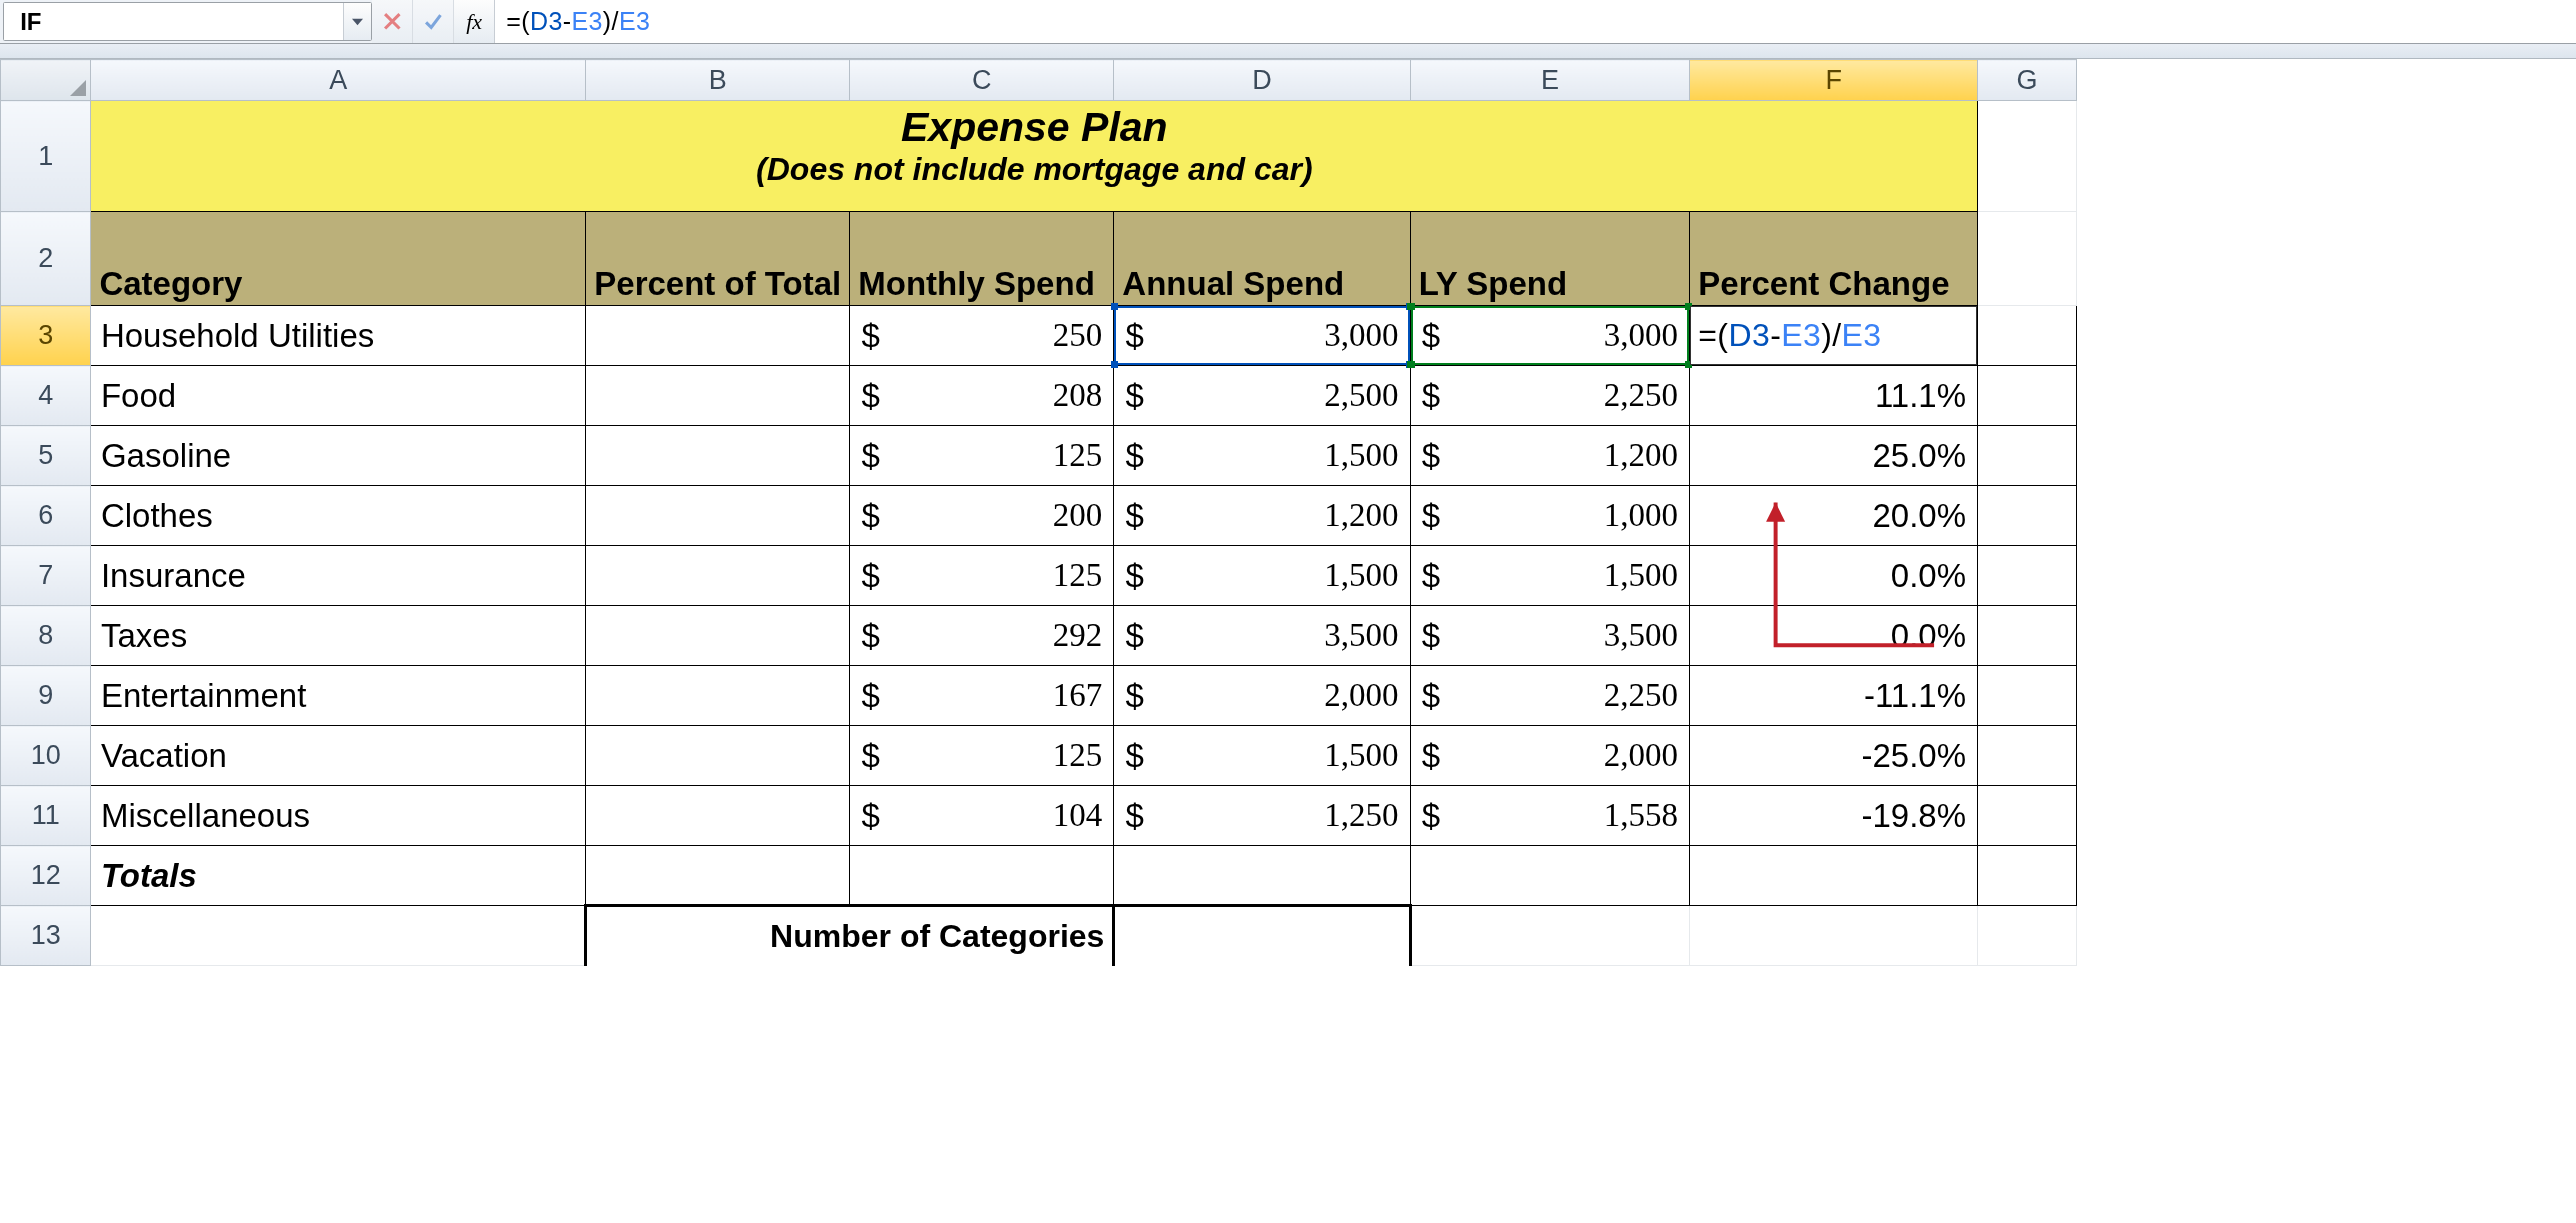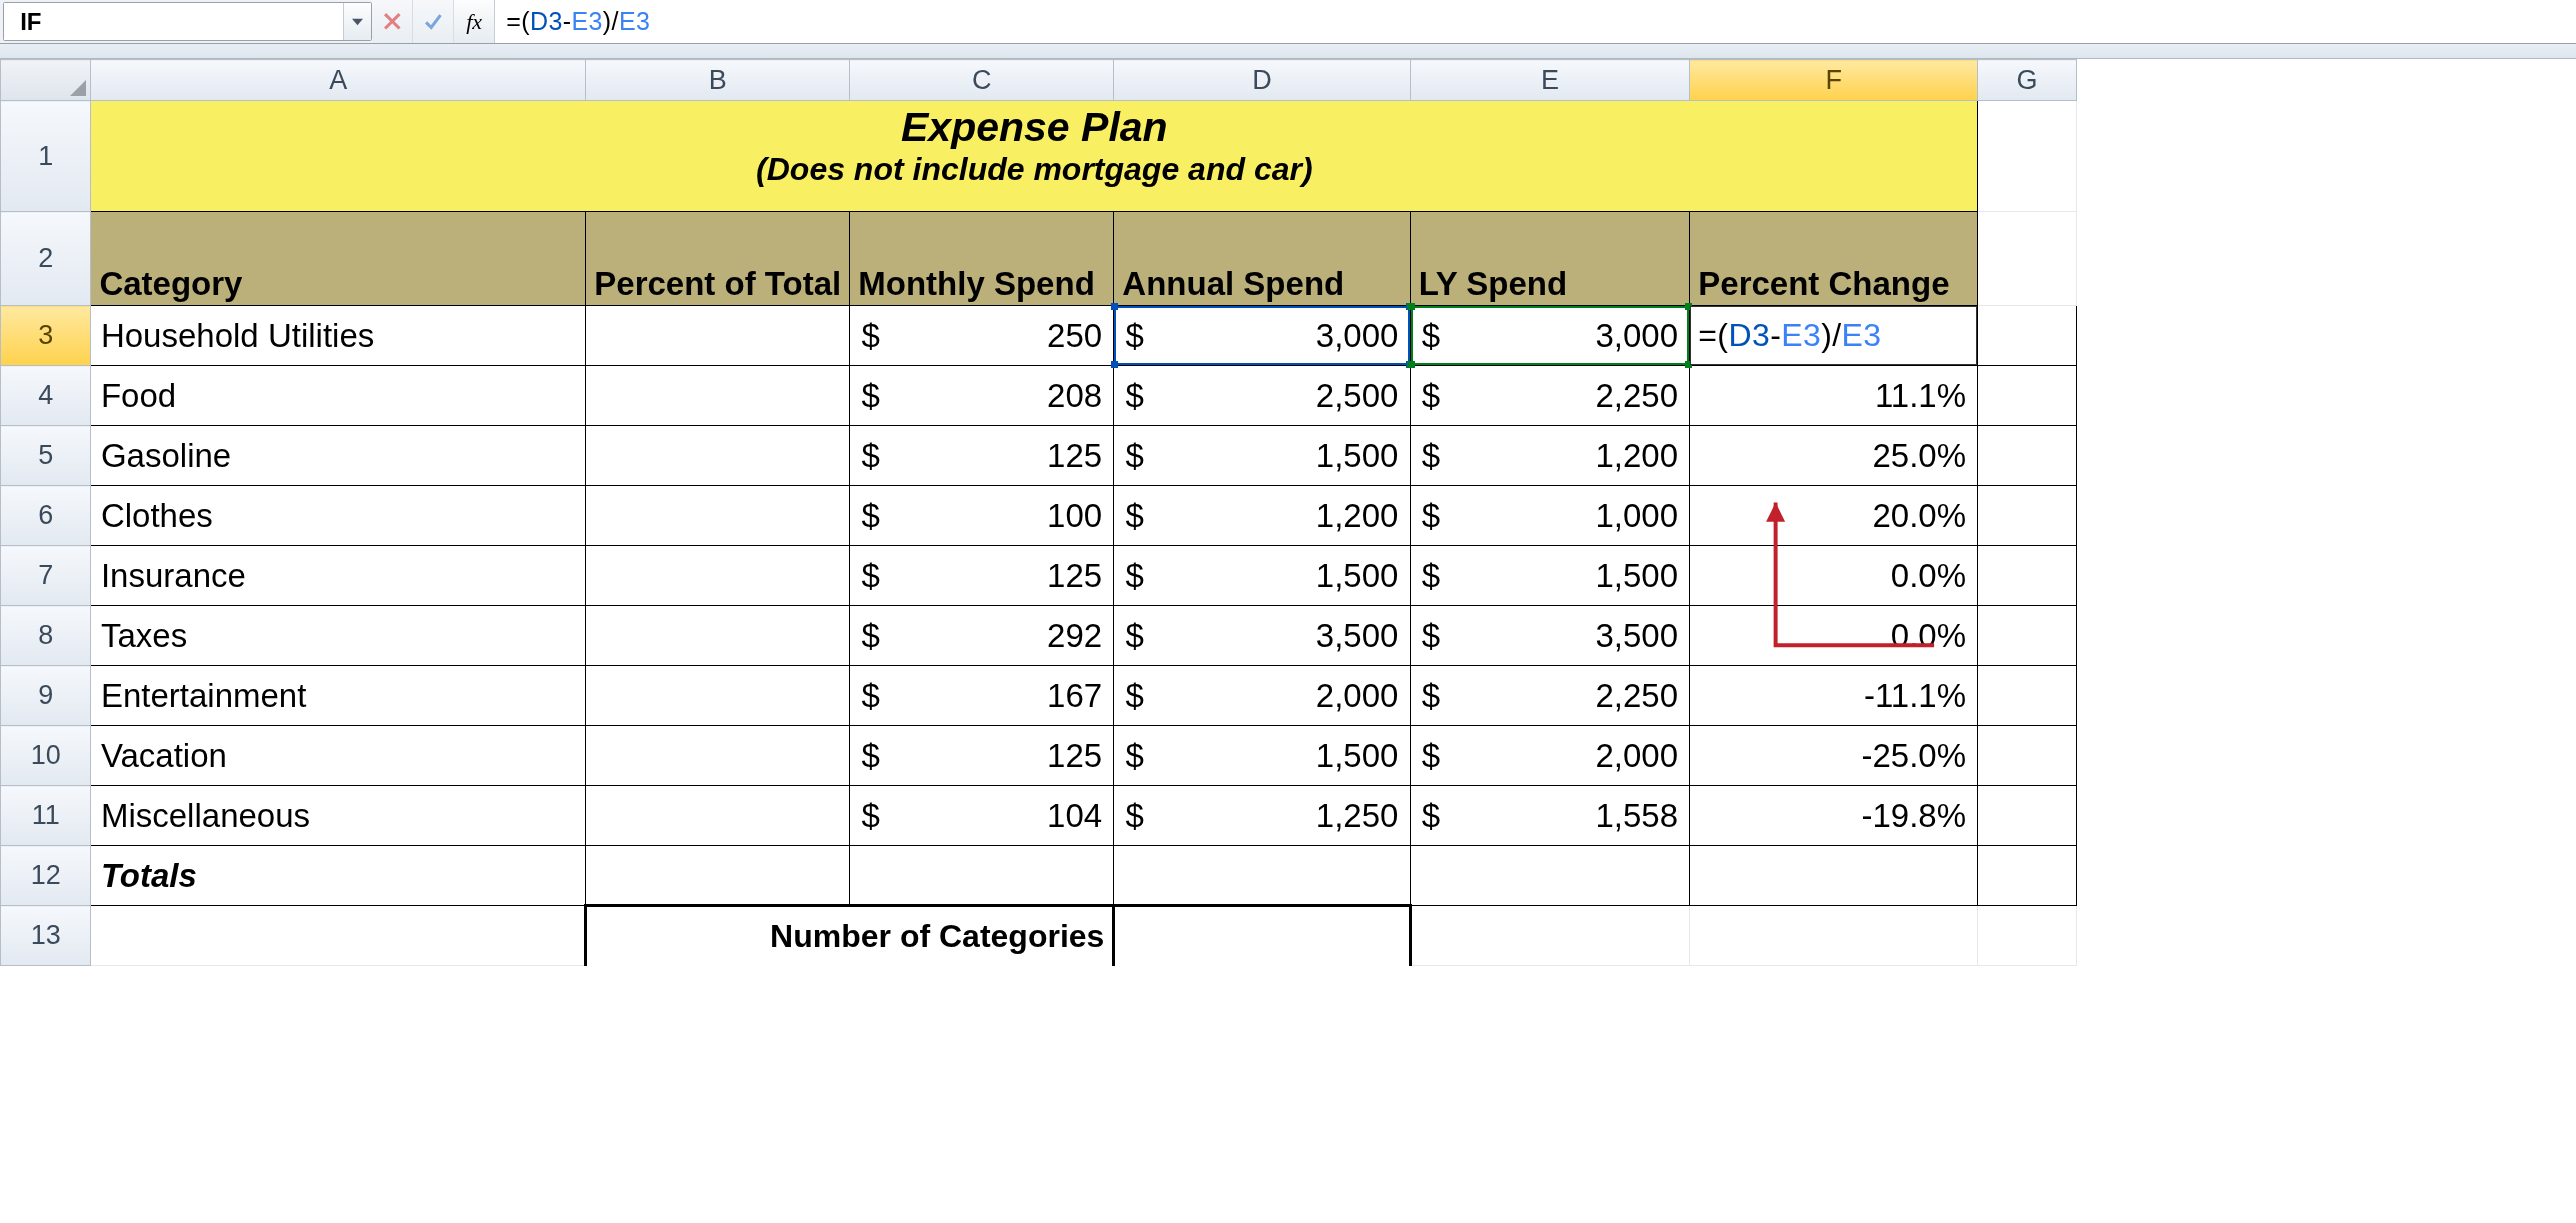--- a/index.html
+++ b/index.html
@@ -192,21 +192,21 @@
   }
   tr.data td.row-head, tr.totals td.row-head, tr.h2row td.row-head { border: 0.8px solid #b6bfc8; }
 
   
   .cur-wrap {
     display: flex;
     justify-content: space-between;
     width: 100%;
   }
   .cur-sym { padding-left: 3.2px; }
-  .cur-val { padding-right: 3.2px; text-align: right; }
+  .cur-val { padding-right: 3.2px; text-align: right; font-family: Liberation Serif, serif; }
 
   .pct { text-align: right; display: block; padding-right: 3.2px; }
 
   td.cell.cat { font-size: 33px; padding-left: 9.5px; }
   tr.totals td.cell.cat { font-weight: bold; font-style: italic; }
 
   
   td.section-lbl {
     border-left: 3.2px solid #000;
     border-right: 3.2px solid #000;
@@ -454,21 +454,21 @@
             </td>
             <td class="cell noborder"></td>
           </tr>
           <tr class="data">
             <td class="row-head">6</td>
             <td class="cell cat">Clothes</td>
             <td class="cell"></td>
             <td class="cell ">
               <div class="cur-wrap">
                 <span class="cur-sym">$</span>
-                <span class="cur-val">100</span>
+                <span class="cur-val">200</span>
               </div>
             </td>
             <td class="cell ">
               <div class="cur-wrap">
                 <span class="cur-sym">$</span>
                 <span class="cur-val">1,200</span>
               </div>
             </td>
             <td class="cell ">
               <div class="cur-wrap">

